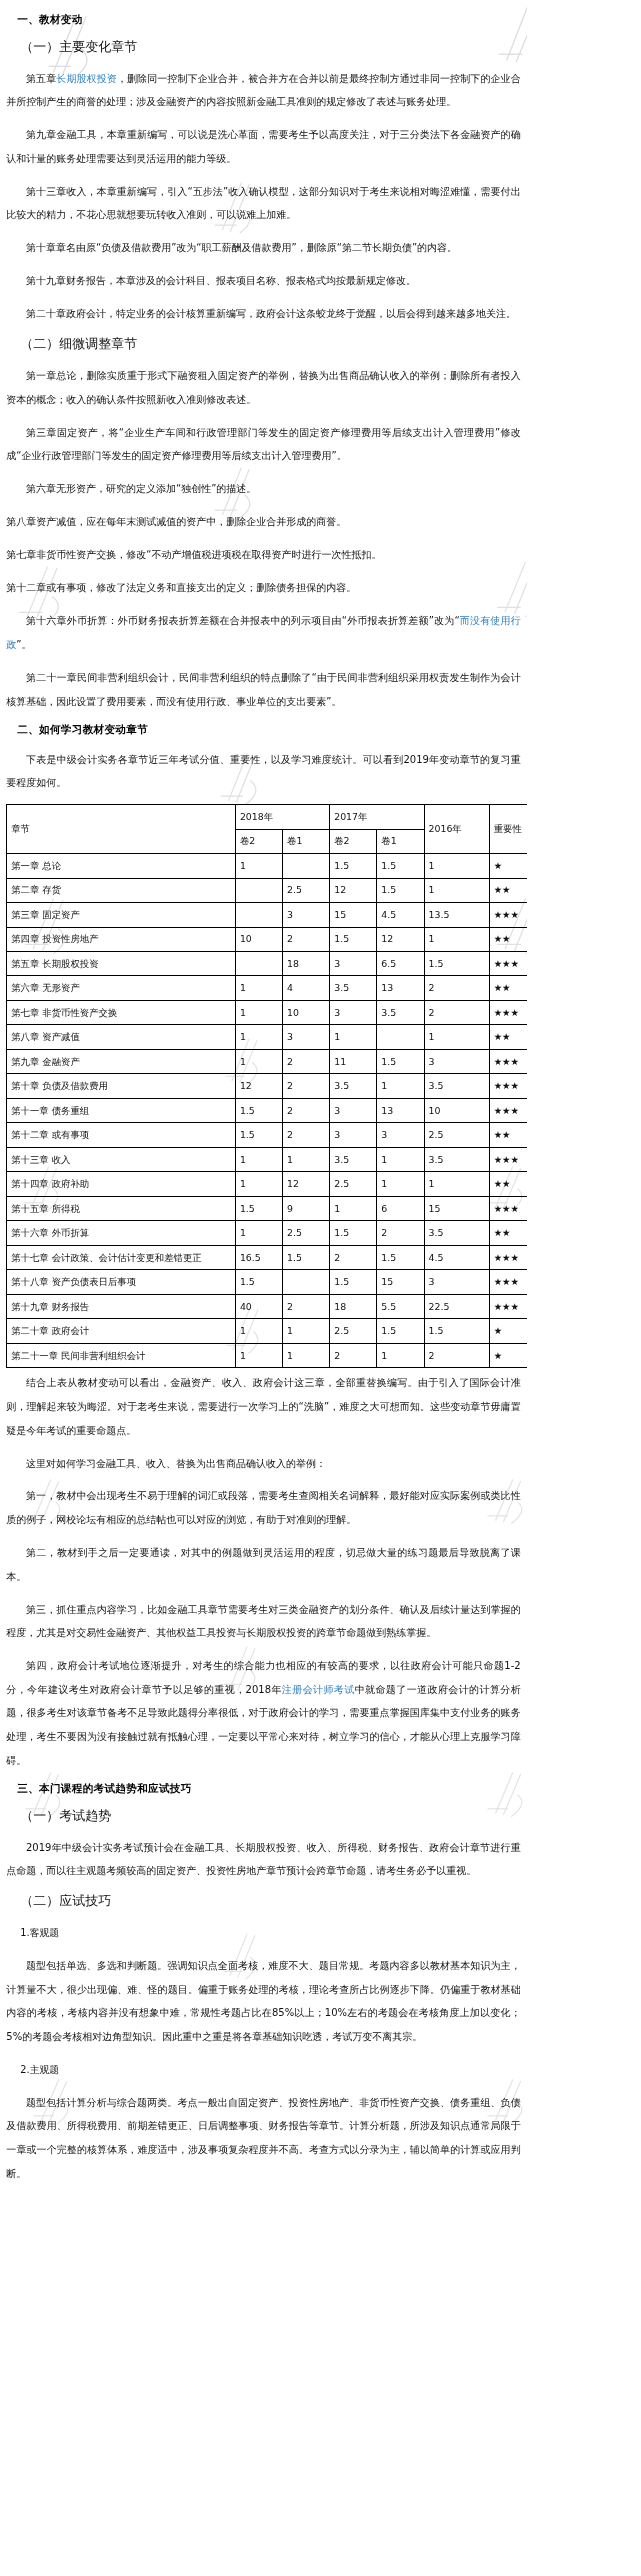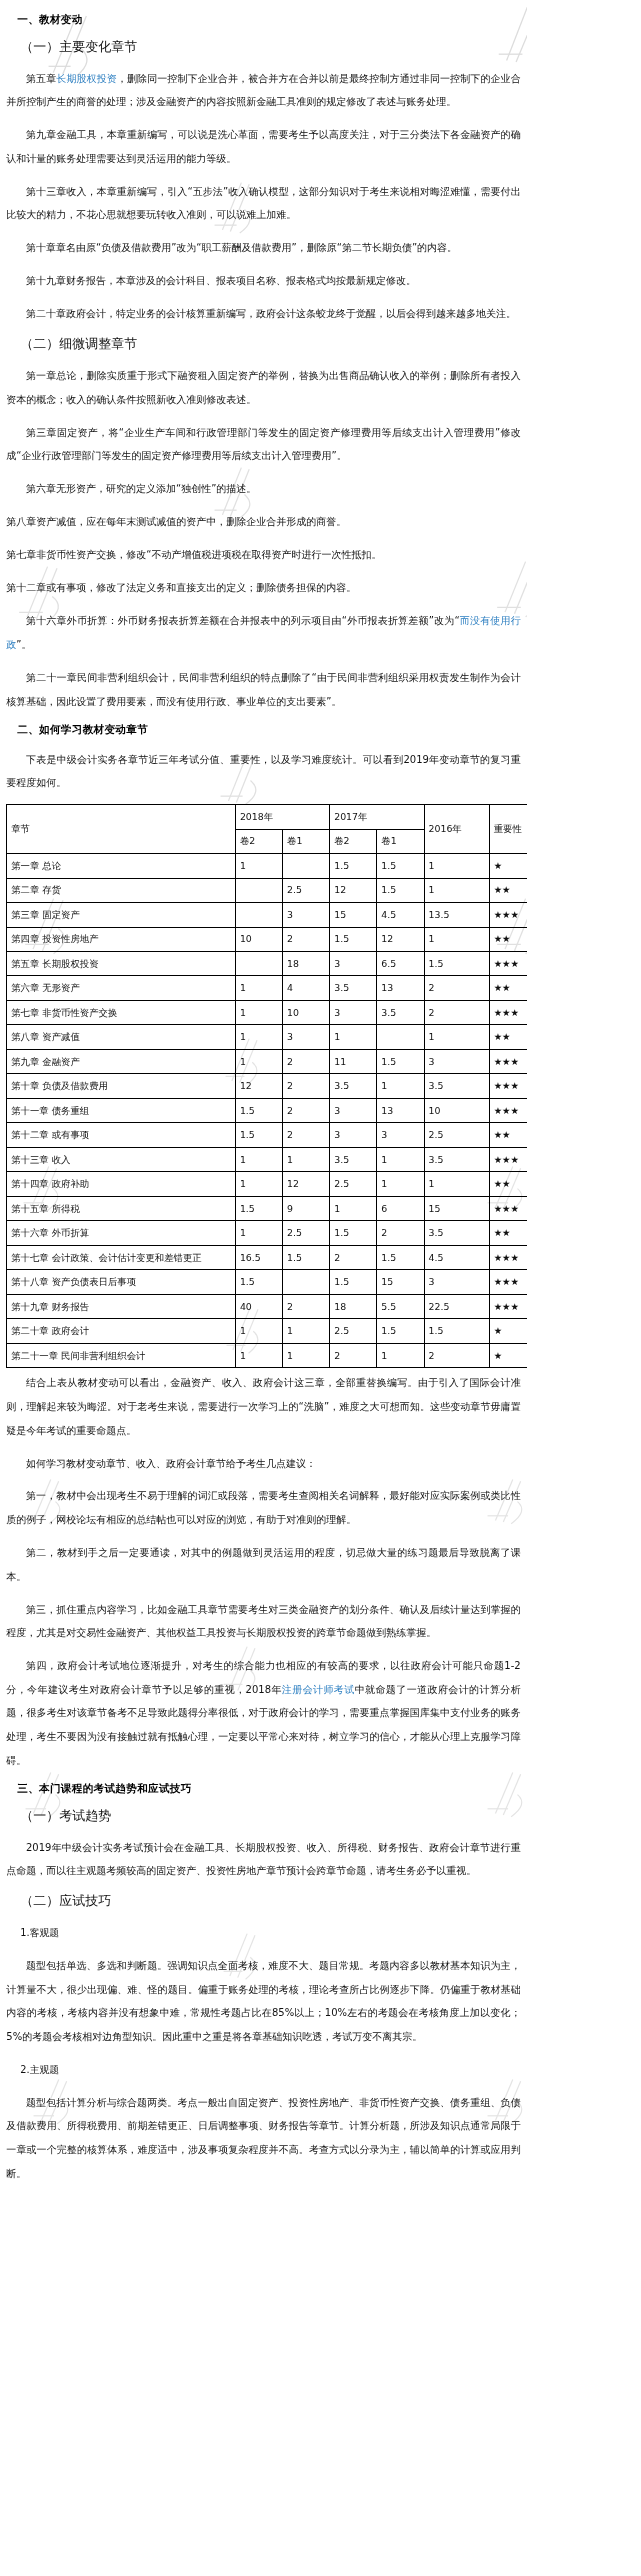--- a/index.html
+++ b/index.html
@@ -581,21 +581,21 @@
             <td>1</td>
             <td>2</td>
             <td class="stars">★</td>
             <td class="stars">★</td>
           </tr>
         </tbody>
     </table>
 
     <p class="para">结合上表从教材变动可以看出，金融资产、收入、政府会计这三章，全部重替换编写。由于引入了国际会计准则，理解起来较为晦涩。对于老考生来说，需要进行一次学习上的“洗脑”，难度之大可想而知。这些变动章节毋庸置疑是今年考试的重要命题点。</p>
 
-    <p class="para">如何学习教材变动章节、收入、政府会计章节给予考生几点建议：</p>
+    <p class="para">这里对如何学习金融工具、收入、替换为出售商品确认收入的举例：</p>
 
     <p class="para">第一，教材中会出现考生不易于理解的词汇或段落，需要考生查阅相关名词解释，最好能对应实际案例或类比性质的例子，网校论坛有相应的总结帖也可以对应的浏览，有助于对准则的理解。</p>
 
     <p class="para">第二，教材到手之后一定要通读，对其中的例题做到灵活运用的程度，切忌做大量的练习题最后导致脱离了课本。</p>
 
     <p class="para">第三，抓住重点内容学习，比如金融工具章节需要考生对三类金融资产的划分条件、确认及后续计量达到掌握的程度，尤其是对交易性金融资产、其他权益工具投资与长期股权投资的跨章节命题做到熟练掌握。</p>
 
     <p class="para"><span>第四，政府会计考试地位逐渐提升，对考生的综合能力也相应的有较高的要求，以往政府会计可能只命题1-2分，今年建议考生对政府会计章节予以足够的重视，2018年</span><a class="lnk" href="#">注册会计师考试</a><span>中就命题了一道政府会计的计算分析题，很多考生对该章节备考不足导致此题得分率很低，对于政府会计的学习，需要重点掌握国库集中支付业务的账务处理，考生不要因为没有接触过就有抵触心理，一定要以平常心来对待，树立学习的信心，才能从心理上克服学习障碍。</span></p>
 
     <h2 class="sec">三、本门课程的考试趋势和应试技巧</h2>

